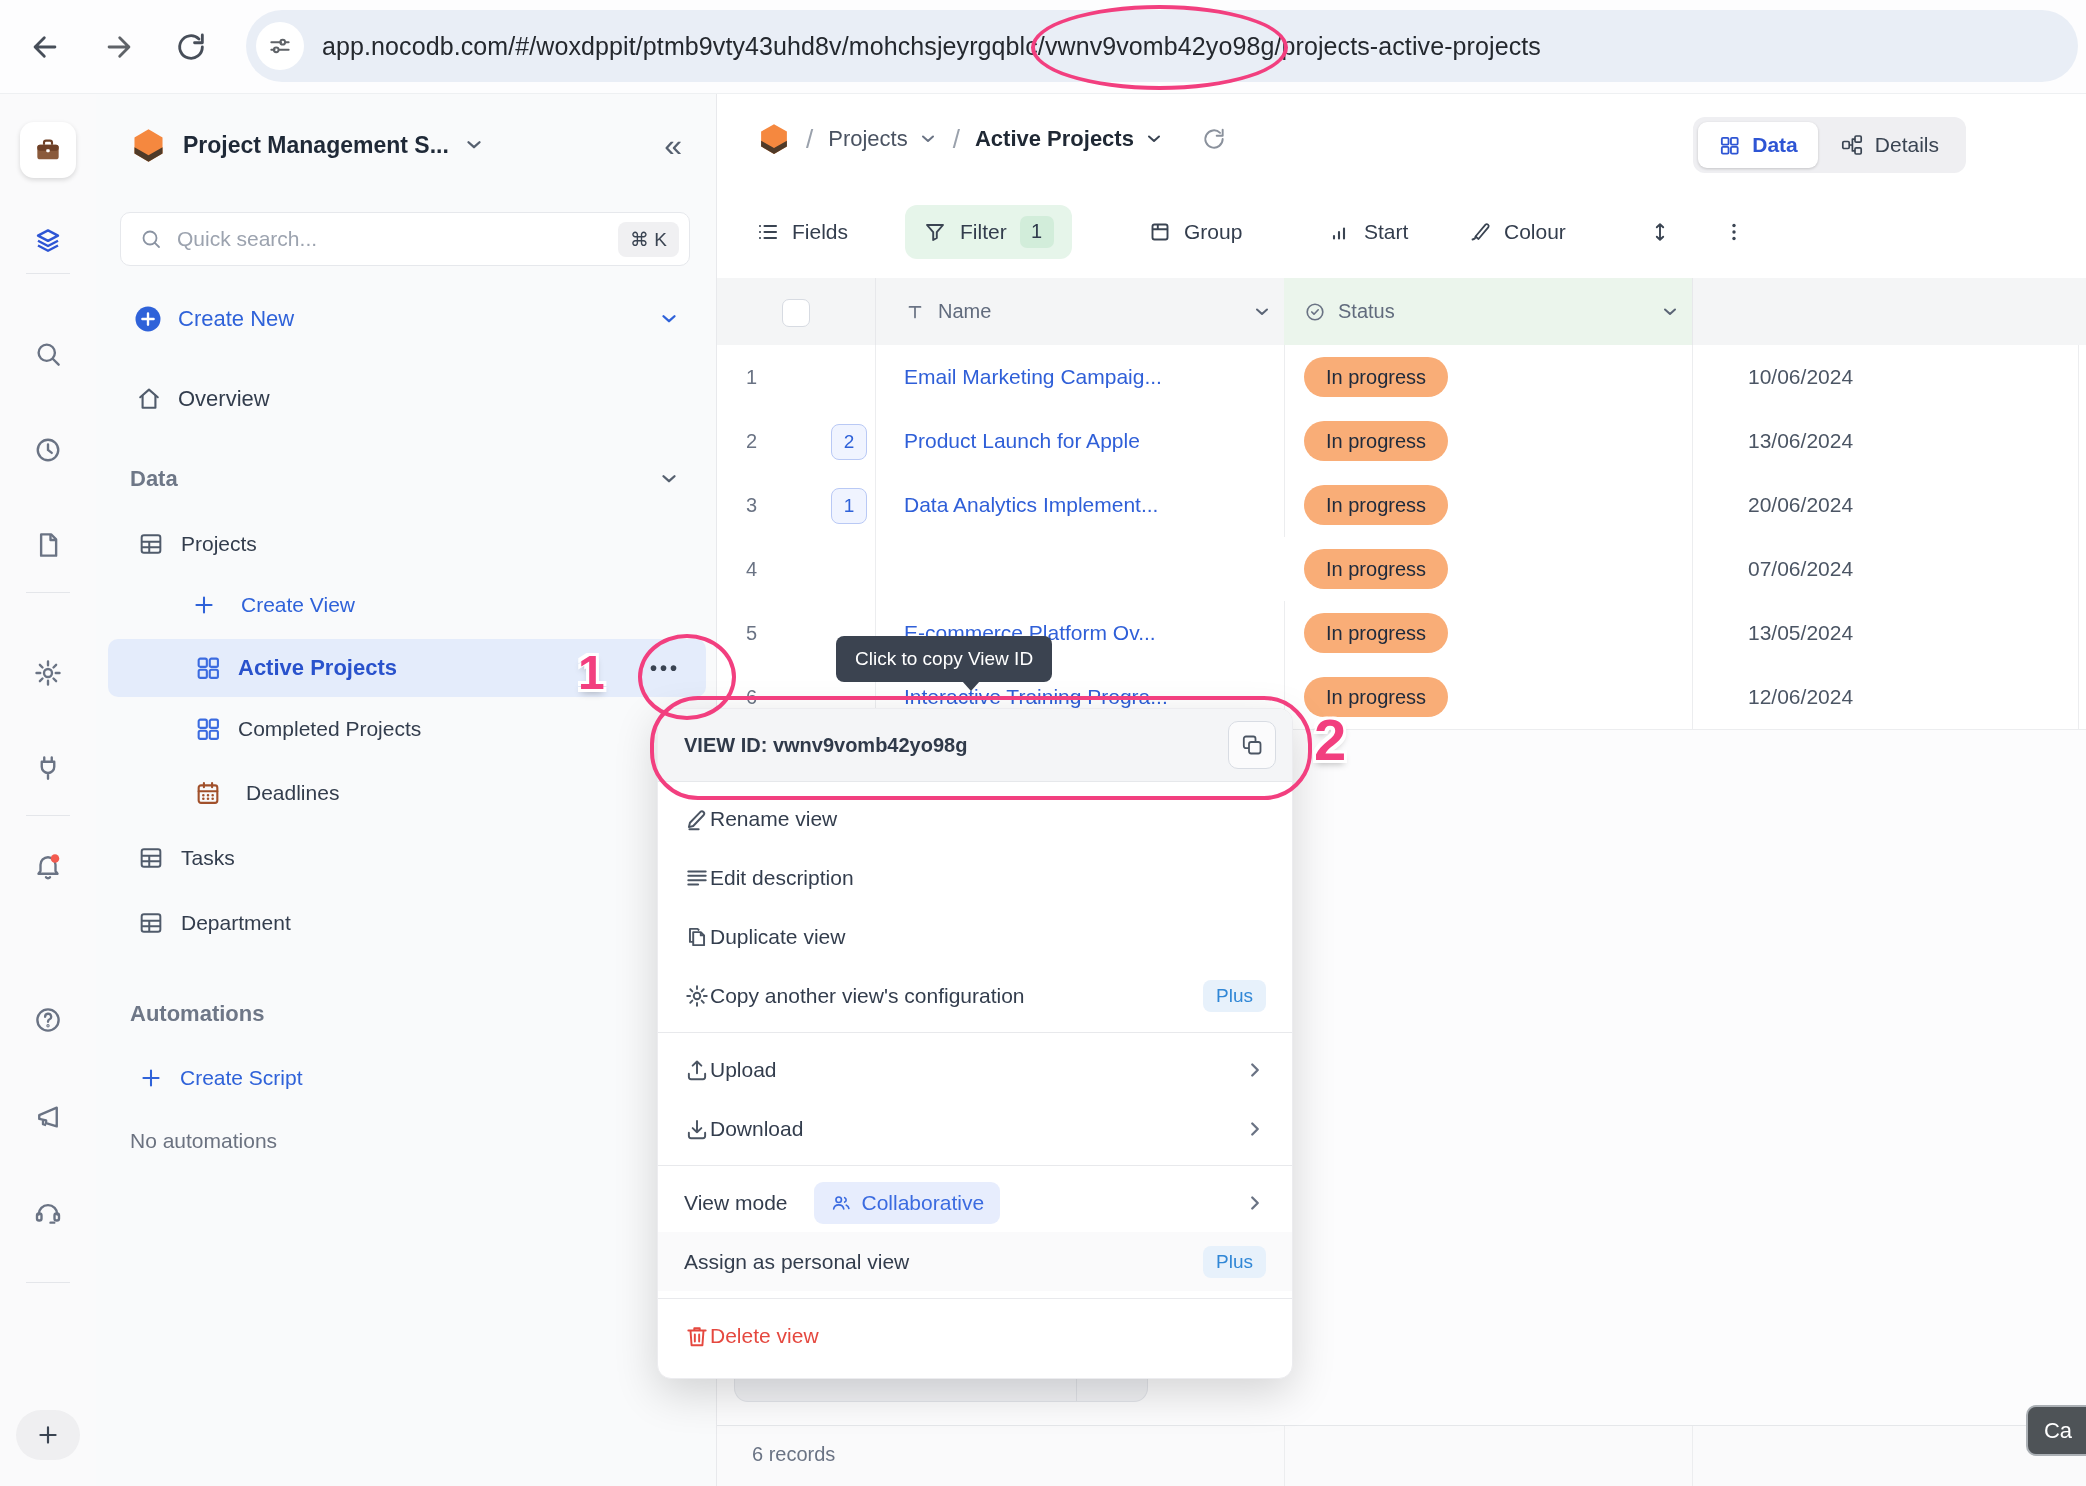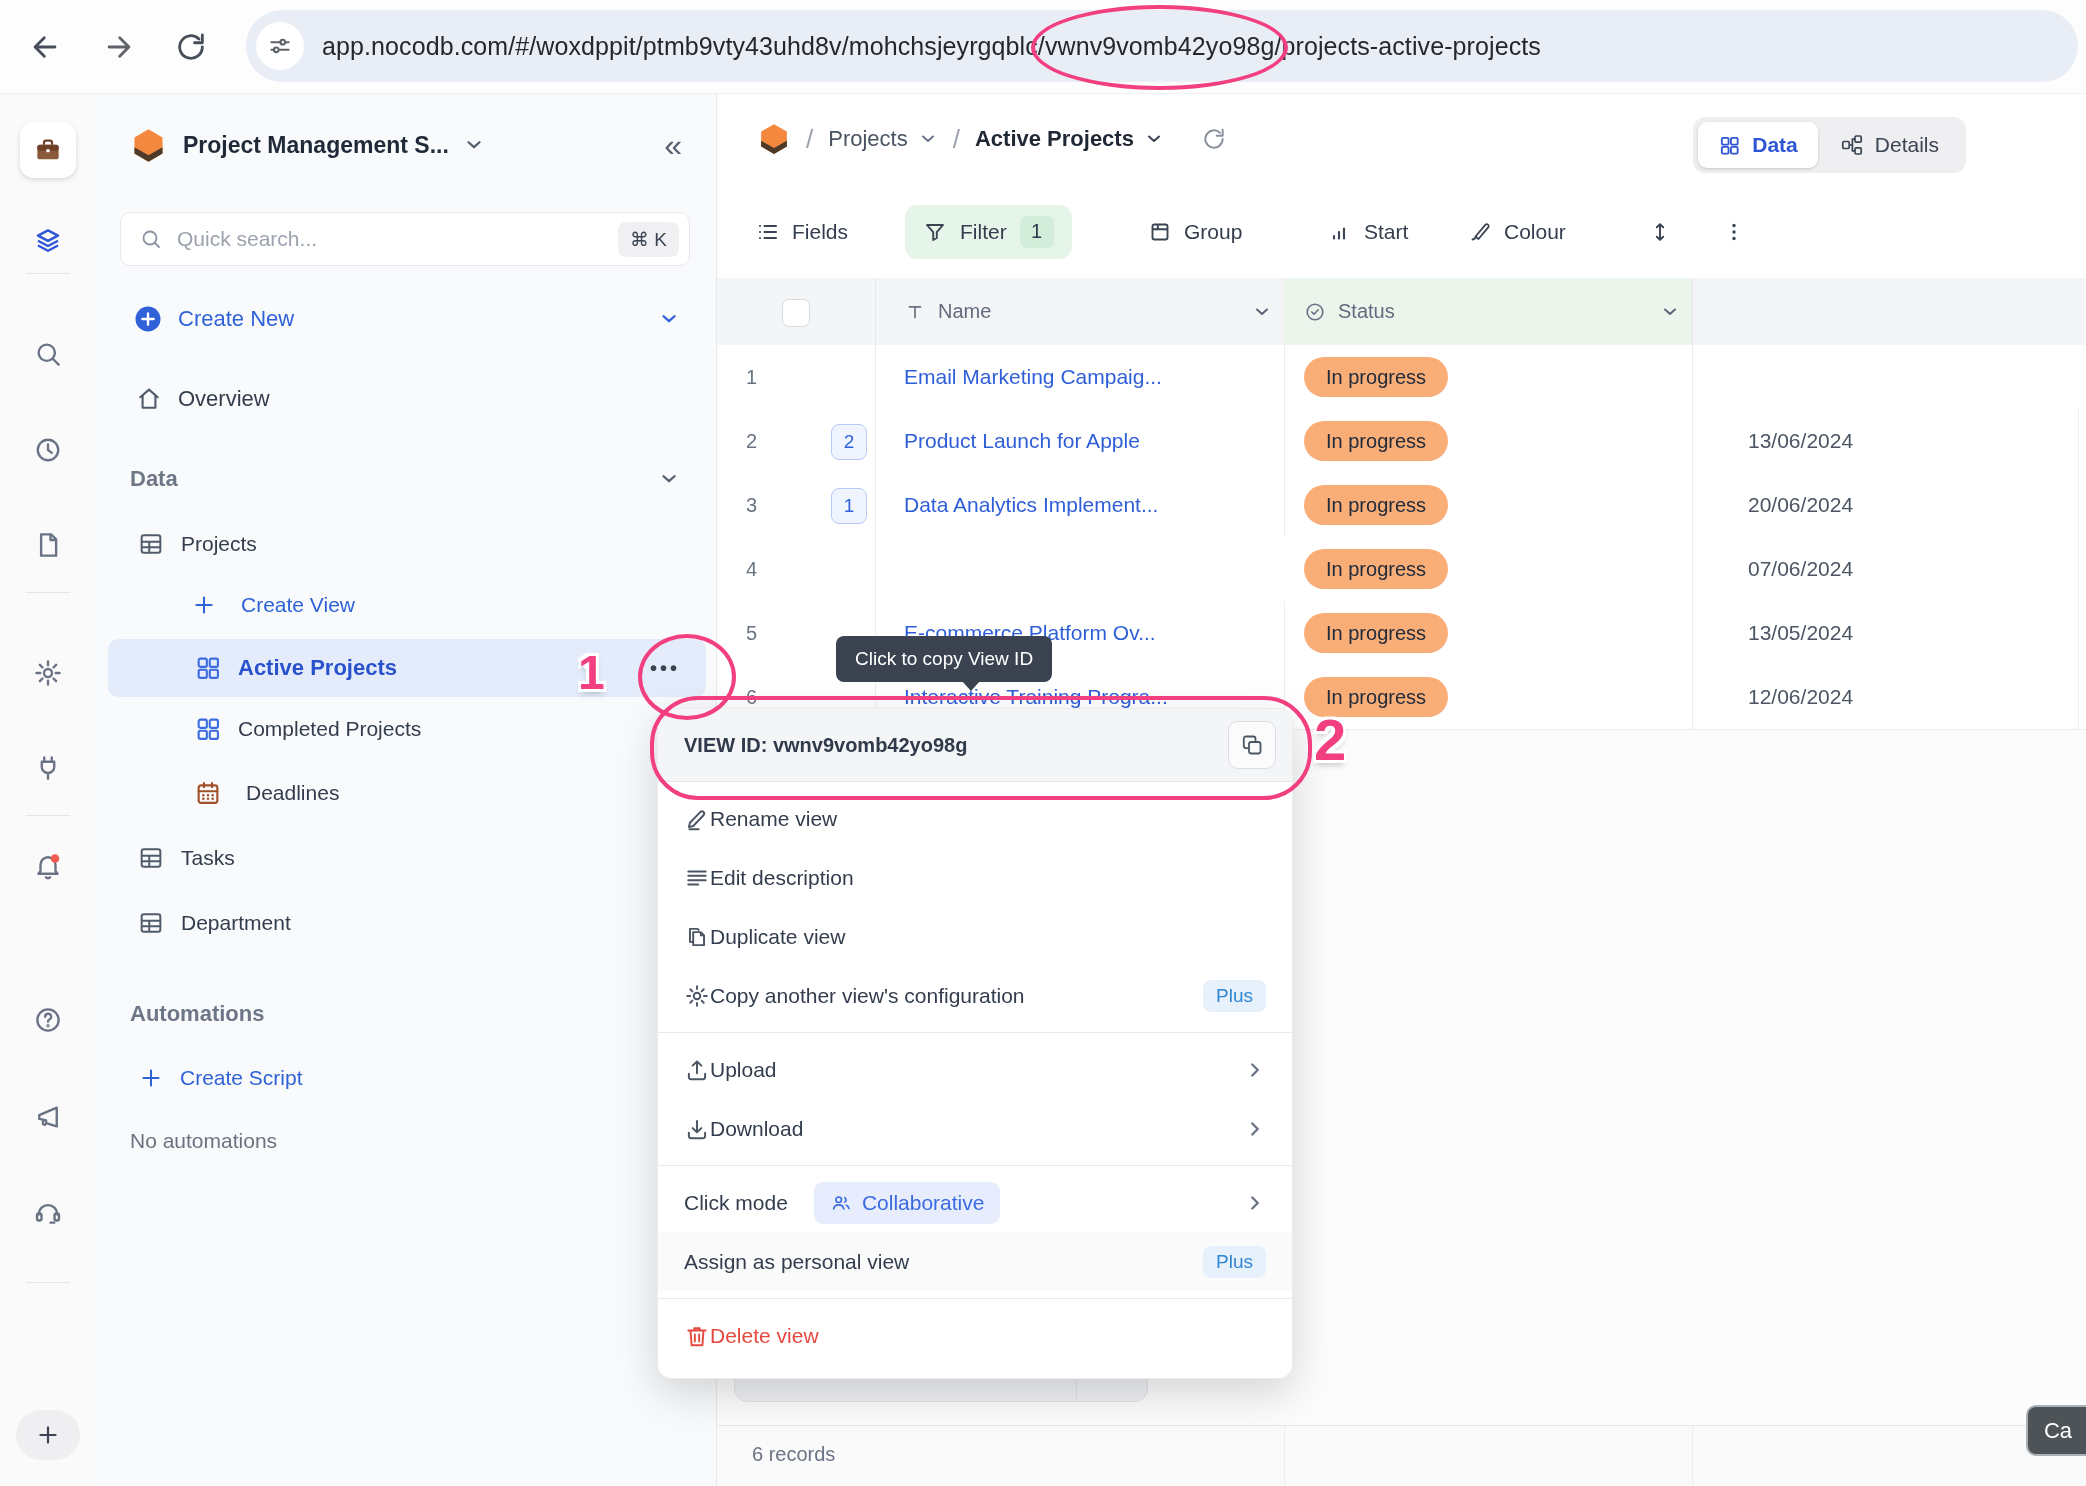--- a/index.html
+++ b/index.html
@@ -489,20 +489,23 @@
     <div class="trow" style="top:252px">
       <div class="td" style="left:0;width:159px">
           <span class="rownum">1</span>
         </div>
       <div class="td" style="left:159px;width:409px">
           <span class="name-link">Email Marketing Campaig...</span>
         </div>
       <div class="td" style="left:568px;width:408px">
           <span class="badge">In progress</span>
         </div>
+      <div class="td" style="left:976px;width:386px">
+          <span class="date">10/06/2024</span>
+        </div>
     </div>
     <div class="trow" style="top:316px">
       <div class="td" style="left:0;width:159px">
           <span class="rownum">2</span>
           <span class="chip">2</span>
         </div>
       <div class="td" style="left:159px;width:409px">
           <span class="name-link">Product Launch for Apple</span>
         </div>
       <div class="td" style="left:568px;width:408px">
@@ -638,21 +641,21 @@
             <path d="M12 4.5V15M8 11.2l4 3.8 4-3.8"></path>
             <path d="M4.5 15.5v3a2 2 0 0 0 2 2h11a2 2 0 0 0 2-2v-3"></path>
           </svg>
         <span>Download</span>
         <svg class="chev-r" viewBox="0 0 16 16" fill="none" stroke="currentColor" stroke-width="1.7" stroke-linecap="round" stroke-linejoin="round">
             <path d="M6 4l4 4-4 4"></path>
           </svg>
       </div>
       <div class="mi-sep"></div>
       <div class="mi">
-        <span>Click mode</span>
+        <span>View mode</span>
         <span id="vm-pill">
           <svg viewBox="0 0 24 24" width="22" height="22" fill="none" stroke="#3b6be0" stroke-width="1.8" stroke-linecap="round">
               <circle cx="9.5" cy="8.5" r="3"></circle>
               <path d="M4 18.5c.5-3 2.5-4.5 5.5-4.5s5 1.5 5.5 4.5"></path>
               <path d="M16 6.2a2.6 2.6 0 0 1 0 4.8M17.8 14.4c1.6.6 2.5 1.8 2.8 3.6"></path>
             </svg>
           <span>Collaborative</span>
         </span>
         <svg class="chev-r" viewBox="0 0 16 16" fill="none" stroke="currentColor" stroke-width="1.7" stroke-linecap="round" stroke-linejoin="round">
             <path d="M6 4l4 4-4 4"></path>

